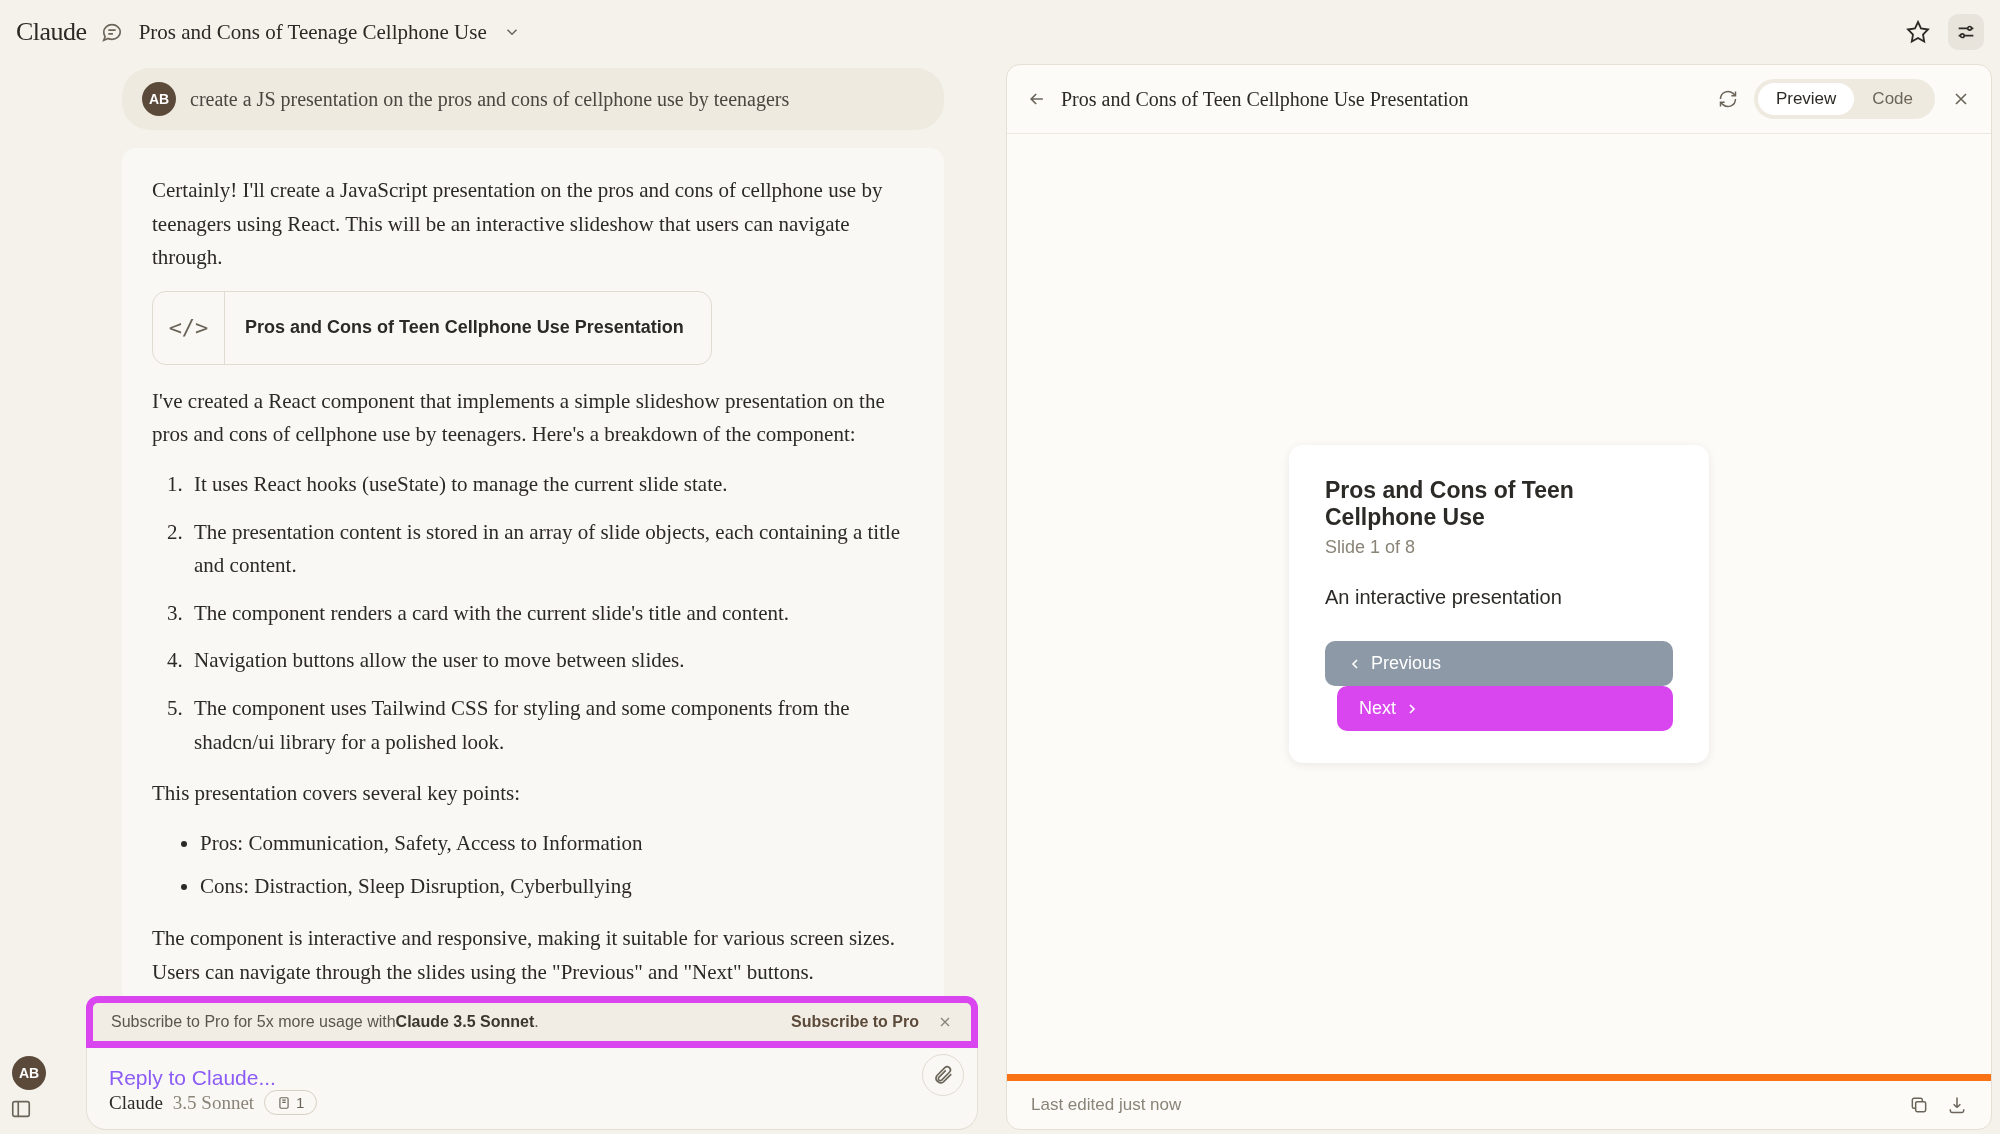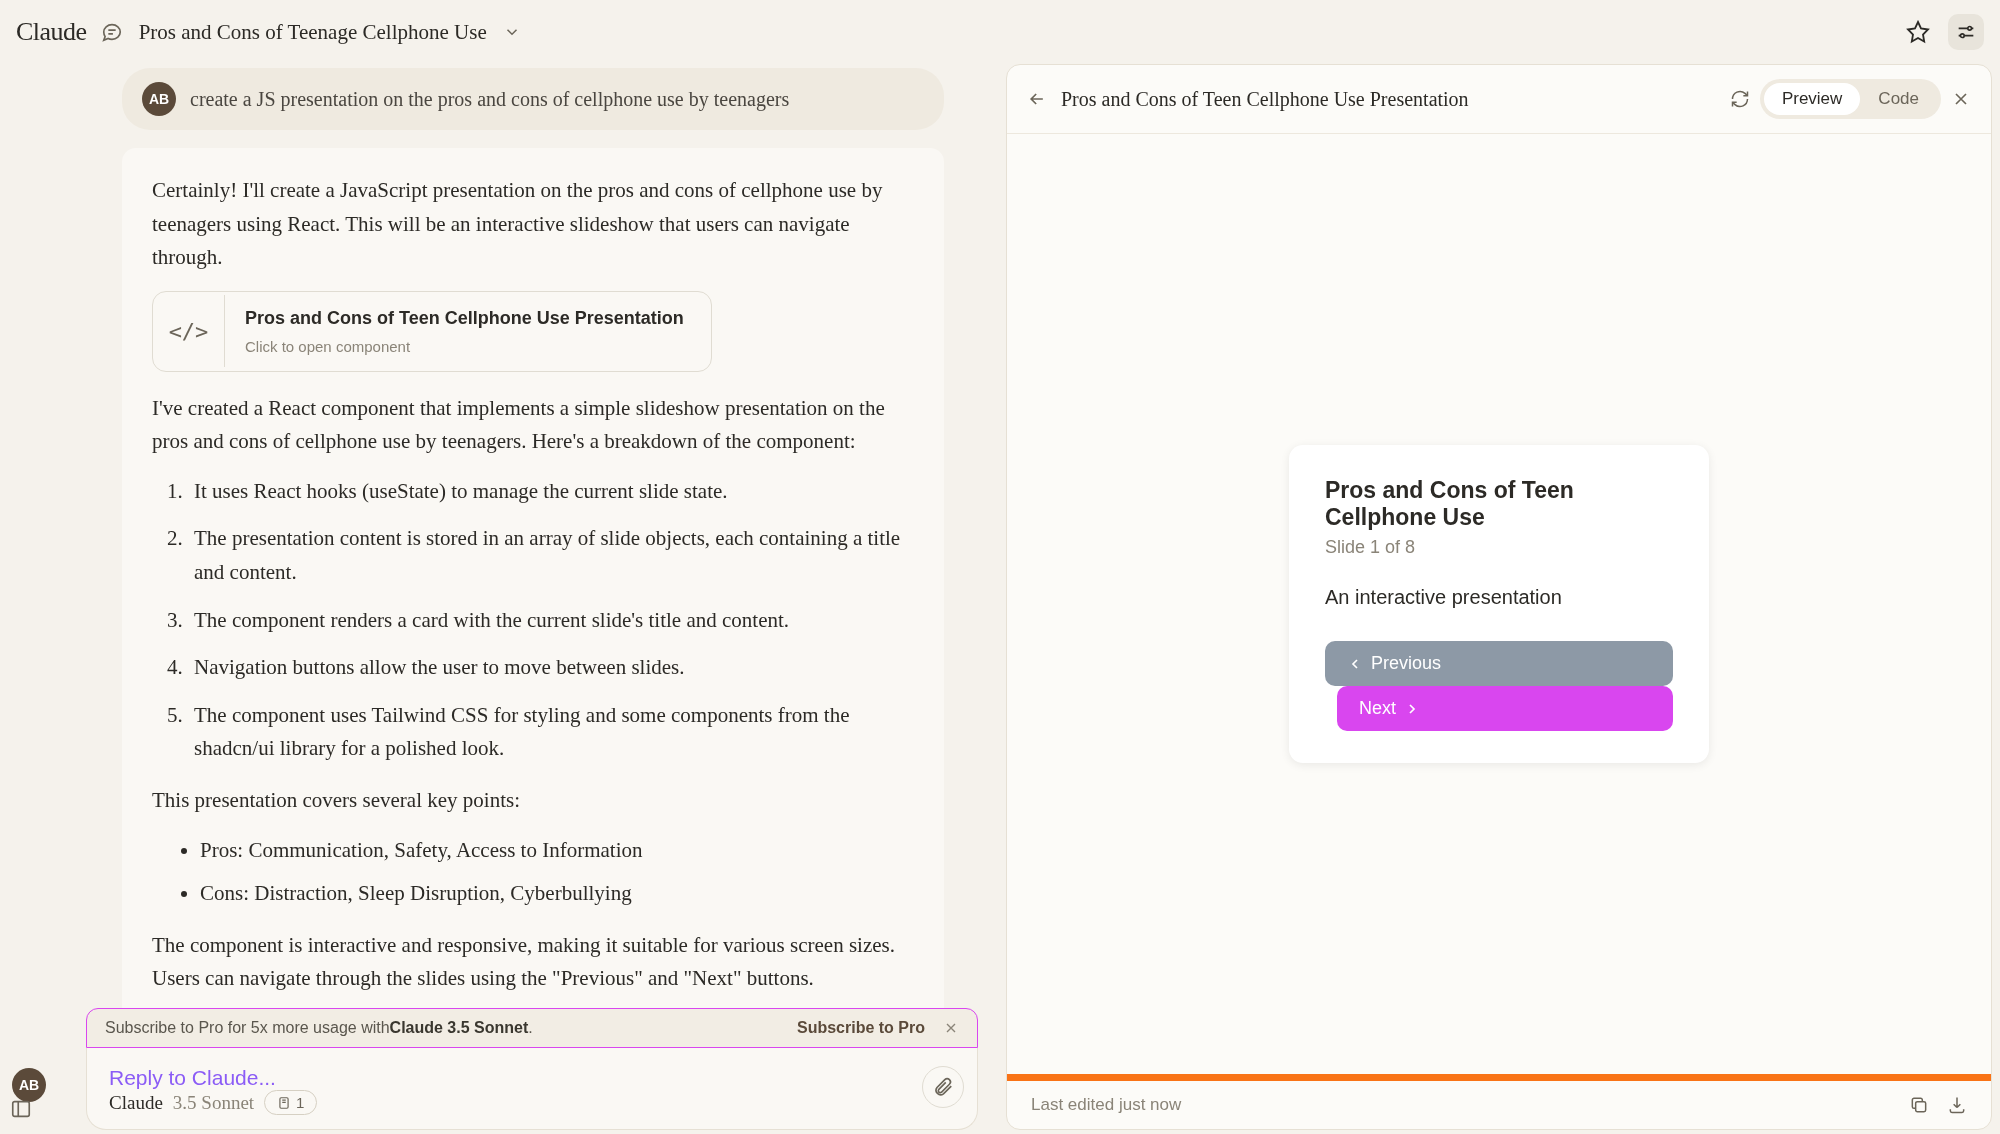--- a/index.html
+++ b/index.html
@@ -155,21 +155,21 @@
 }
 .assistant-msg ul li { margin-bottom: 10px; }
 .input-area {
   position: absolute;
   bottom: 0;
   left: 78px;
   right: 20px;
 }
 .sub-banner {
   background: #f2ede4;
-  border: 1px solid #d946ef;
+  border: 7px solid #d946ef;
   border-radius: 12px 12px 0 0;
   padding: 10px 18px;
   display: flex;
   align-items: center;
   font-size: 16px;
   color: #5a564d;
 }
 .sub-banner .bold { font-weight: 600; color: #3a372f; }
 .sub-link { margin-left: auto; color: #5b4a3a; font-weight: 600; cursor: pointer; }
 .sub-close { margin-left: 18px; cursor: pointer; color: #8a8478; }
@@ -254,21 +254,21 @@
   border-bottom: 1px solid #ede8de;
 }
 .artifact-header-title {
   font-family: Georgia, serif;
   font-size: 20px;
 }
 .artifact-header-right {
   margin-left: auto;
   display: flex;
   align-items: center;
-  gap: 10px;
+  gap: 16px;
 }
 .toggle-group {
   background: #efeae0;
   border-radius: 20px;
   padding: 4px;
   display: flex;
 }
 .toggle-btn {
   padding: 6px 18px;
   border-radius: 16px;
@@ -359,21 +359,20 @@
         <div class="user-msg-text">create a JS presentation on the pros and cons of cellphone use by teenagers</div>
       </div>
 
       <div class="assistant-msg">
         <p>Certainly! I'll create a JavaScript presentation on the pros and cons of cellphone use by teenagers using React. This will be an interactive slideshow that users can navigate through.</p>
 
         <div class="artifact-card">
           <div class="artifact-icon-box">&lt;/&gt;</div>
           <div class="artifact-text">
             <div class="artifact-title">Pros and Cons of Teen Cellphone Use Presentation</div>
-            <div class="artifact-sub">Click to open component</div>
           </div>
         </div>
 
         <p>I've created a React component that implements a simple slideshow presentation on the pros and cons of cellphone use by teenagers. Here's a breakdown of the component:</p>
 
         <ol>
           <li>It uses React hooks (useState) to manage the current slide state.</li>
           <li>The presentation content is stored in an array of slide objects, each containing a title and content.</li>
           <li>The component renders a card with the current slide's title and content.</li>
           <li>Navigation buttons allow the user to move between slides.</li>

